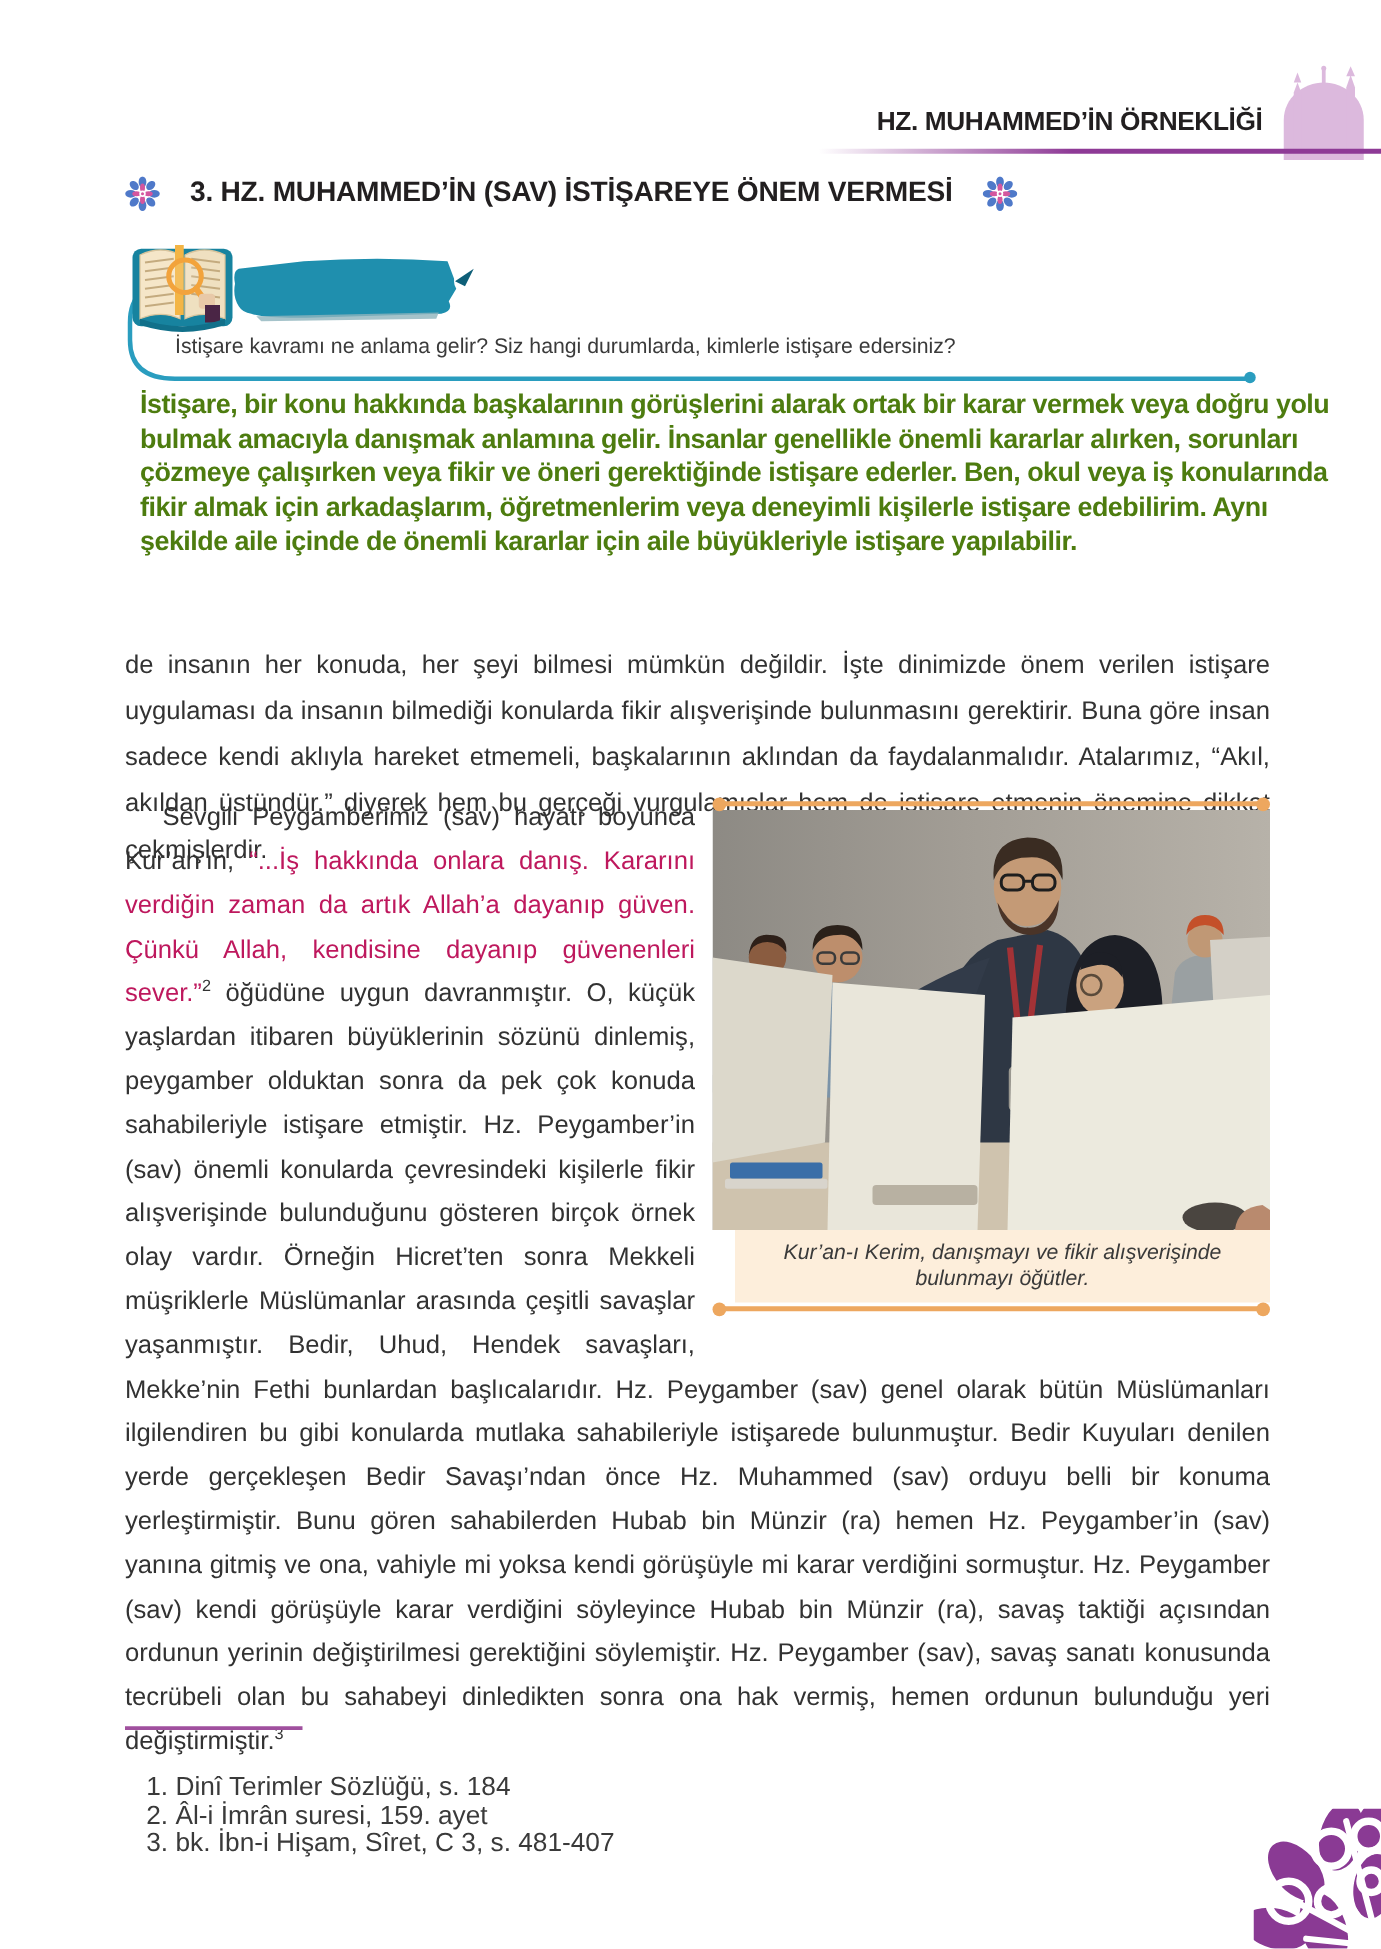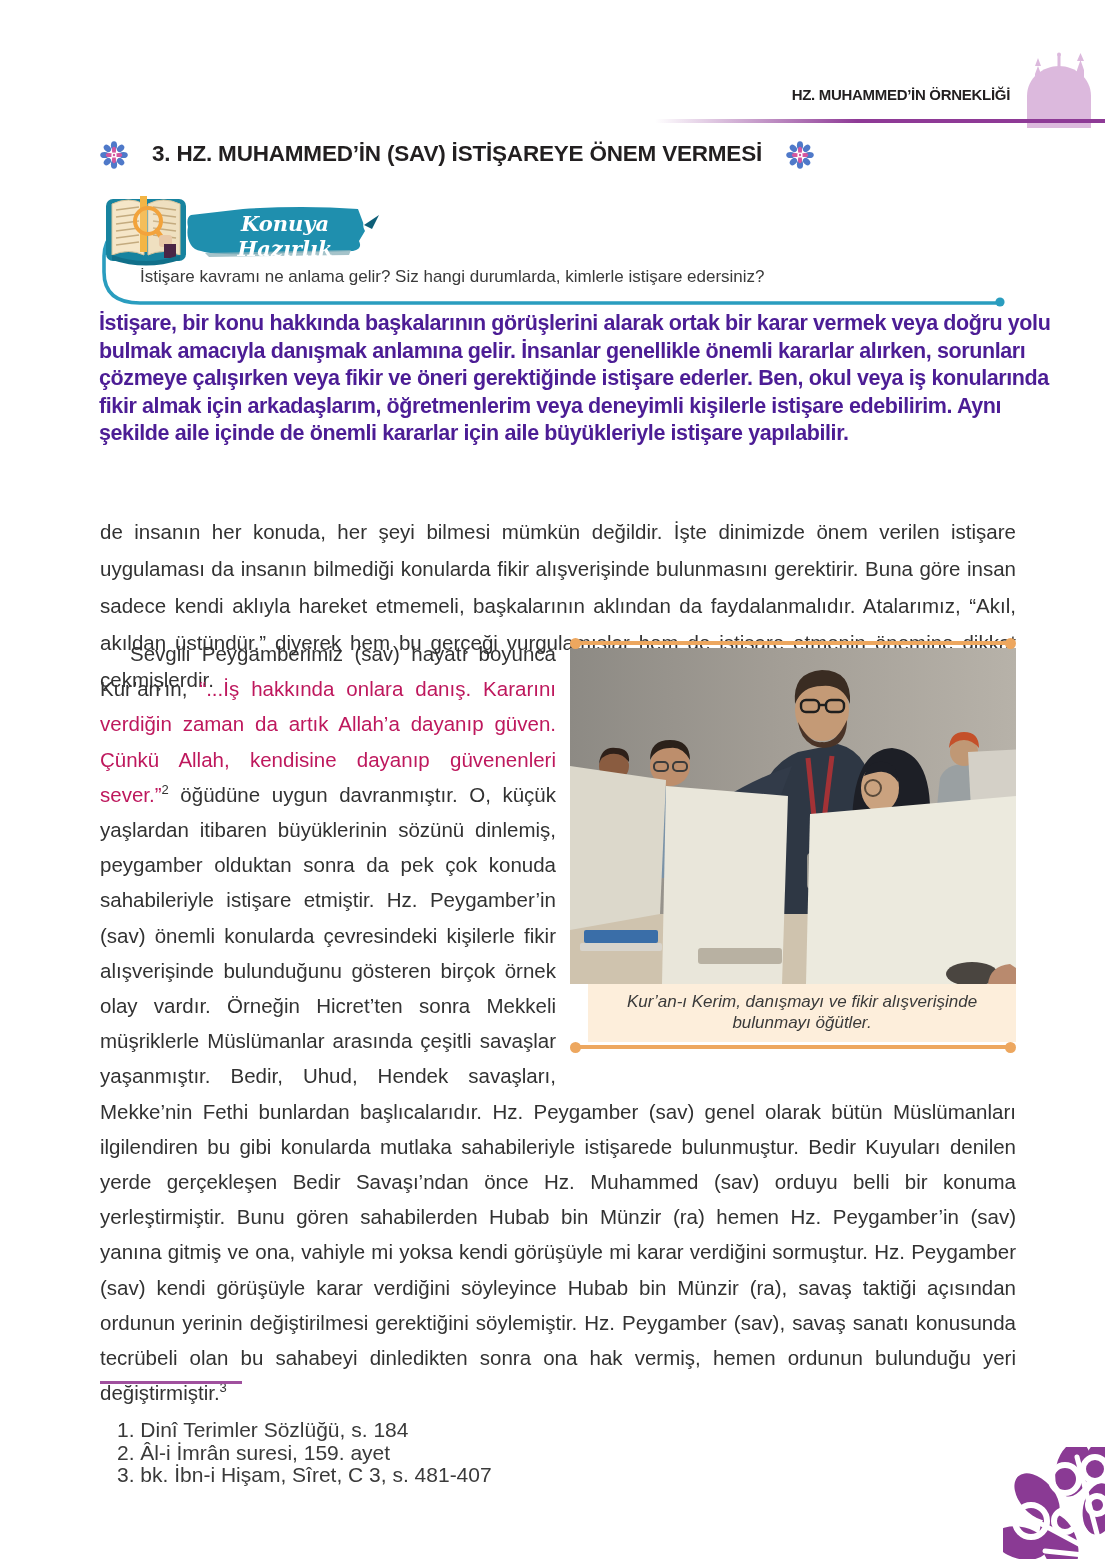--- a/index.html
+++ b/index.html
@@ -7,21 +7,21 @@
     position:relative;
     width:1105px;height:1559px;
     background:#ffffff;
     font-family:"Liberation Sans", sans-serif;
     color:#2e2e2e;
     overflow:hidden;
   }
   
   .header-title{
     position:absolute;top:86px;right:95px;
-    font-size:15px;font-weight:bold;letter-spacing:-0.3px;
+    font-size:21px;font-weight:bold;letter-spacing:-0.3px;
     color:#221f20;white-space:nowrap;
   }
   .mosque{position:absolute;top:52px;right:0;width:92px;height:76px;}
   .header-line{
     position:absolute;top:119px;left:655px;right:0;height:4px;
     background:linear-gradient(to right, rgba(142,58,150,0), #8e3a96 45%, #8e3a96);
     z-index:3;
   }
   
   .section-row{position:absolute;top:141px;left:100px;display:flex;gap:18px;}
@@ -38,23 +38,23 @@
     position:absolute;left:205px;top:211px;width:160px;z-index:3;
     font-family:"DejaVu Serif", serif;font-style:italic;font-weight:bold;
     font-size:21px;color:#ffffff;text-align:center;
   }
   .question{
     position:absolute;left:140px;top:267px;width:820px;
     font-size:17px;color:#3a3a3a;
   }
   
   .answer{
-    position:absolute;left:99px;top:310px;width:955px;
+    position:absolute;left:112px;top:310px;width:955px;
     font-size:21.5px;font-weight:bold;line-height:27.5px;
-    letter-spacing:-0.4px;color:#4c1d95;z-index:4;
+    letter-spacing:-0.4px;color:#4d7c0f;z-index:4;
   }
   
   .fragments{
     position:absolute;left:100px;top:459px;width:916px;height:15px;
     overflow:hidden;color:#4a4a4a;
   }
   
   .body-text{
     font-size:20.5px;line-height:37px;color:#323232;
     text-align:justify;margin:0;
@@ -197,21 +197,20 @@
   </div>
 
   <div class="ribbon">
     <svg viewBox="0 0 200 56" width="200" height="56">
       <path d="M18,48 Q30,52 70,51 L170,48 Q180,46 176,38 L182,28 Q178,22 183,14 L175,6 Q120,2 60,6 L8,12 Q3,14 5,24 Q3,34 8,42 Q11,47 18,48 Z" fill="#1f8fae"></path>
       <path d="M175,6 L196,12 L181,22 Z" fill="#ffffff"></path>
       <path d="M181,22 L196,12 L189,26 Z" fill="#0e5f78"></path>
       <path d="M22,50 L168,47 L166,52 L26,54 Z" fill="#8fb4bd" opacity="0.8"></path>
     </svg>
   </div>
-  <div class="ribbon-label">Konuya Hazırlık</div>
 
   <div class="question">İstişare kavramı ne anlama gelir? Siz hangi durumlarda, kimlerle istişare edersiniz?</div>
 
   <div class="answer">İstişare, bir konu hakkında başkalarının görüşlerini alarak ortak bir karar vermek veya doğru yolu bulmak amacıyla danışmak anlamına gelir. İnsanlar genellikle önemli kararlar alırken, sorunları çözmeye çalışırken veya fikir ve öneri gerektiğinde istişare ederler. Ben, okul veya iş konularında fikir almak için arkadaşlarım, öğretmenlerim veya deneyimli kişilerle istişare edebilirim. Aynı şekilde aile içinde de önemli kararlar için aile büyükleriyle istişare yapılabilir.</div>
 
   <div class="fragments">
     
   </div>
 
   <p class="body-text para1">de insanın her konuda, her şeyi bilmesi mümkün değildir. İşte dinimizde önem verilen istişare uygulaması da insanın bilmediği konularda fikir alışverişinde bulunmasını gerektirir. Buna göre insan sadece kendi aklıyla hareket etmemeli, başkalarının aklından da faydalanmalıdır. Atalarımız, “Akıl, akıldan üstündür.” diyerek hem bu gerçeği vurgulamışlar hem de istişare etmenin önemine dikkat çekmişlerdir.</p>

